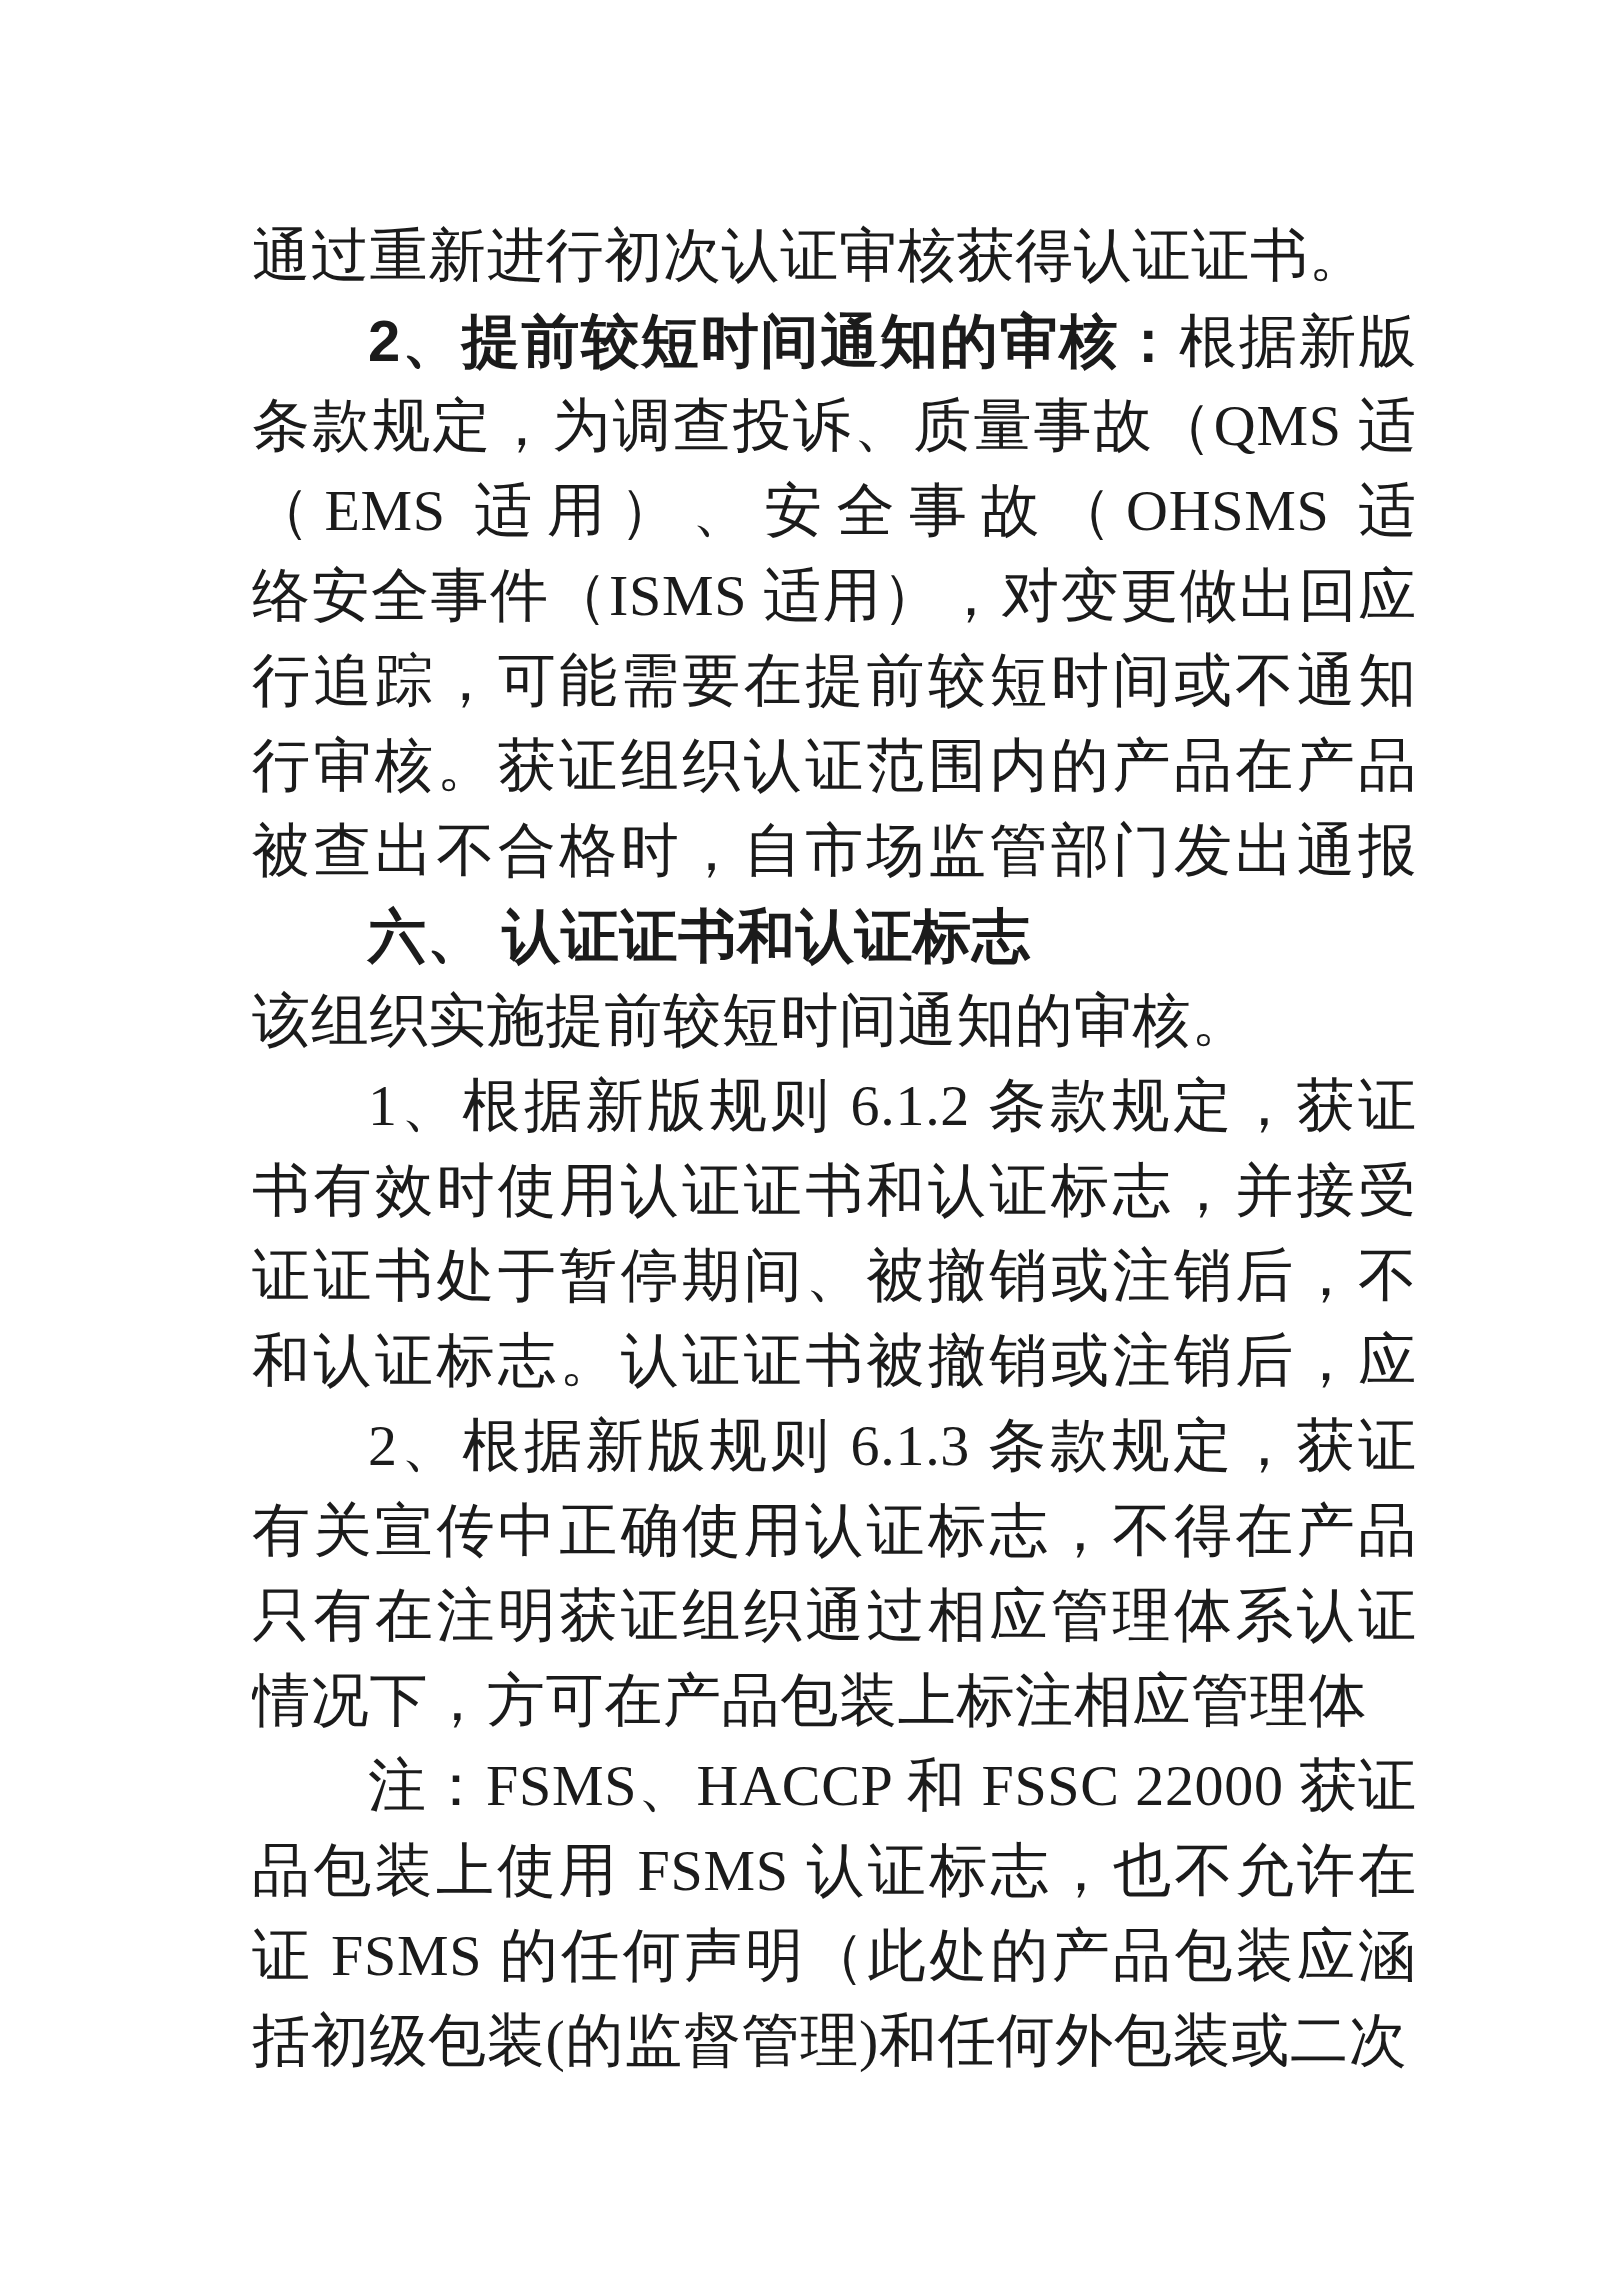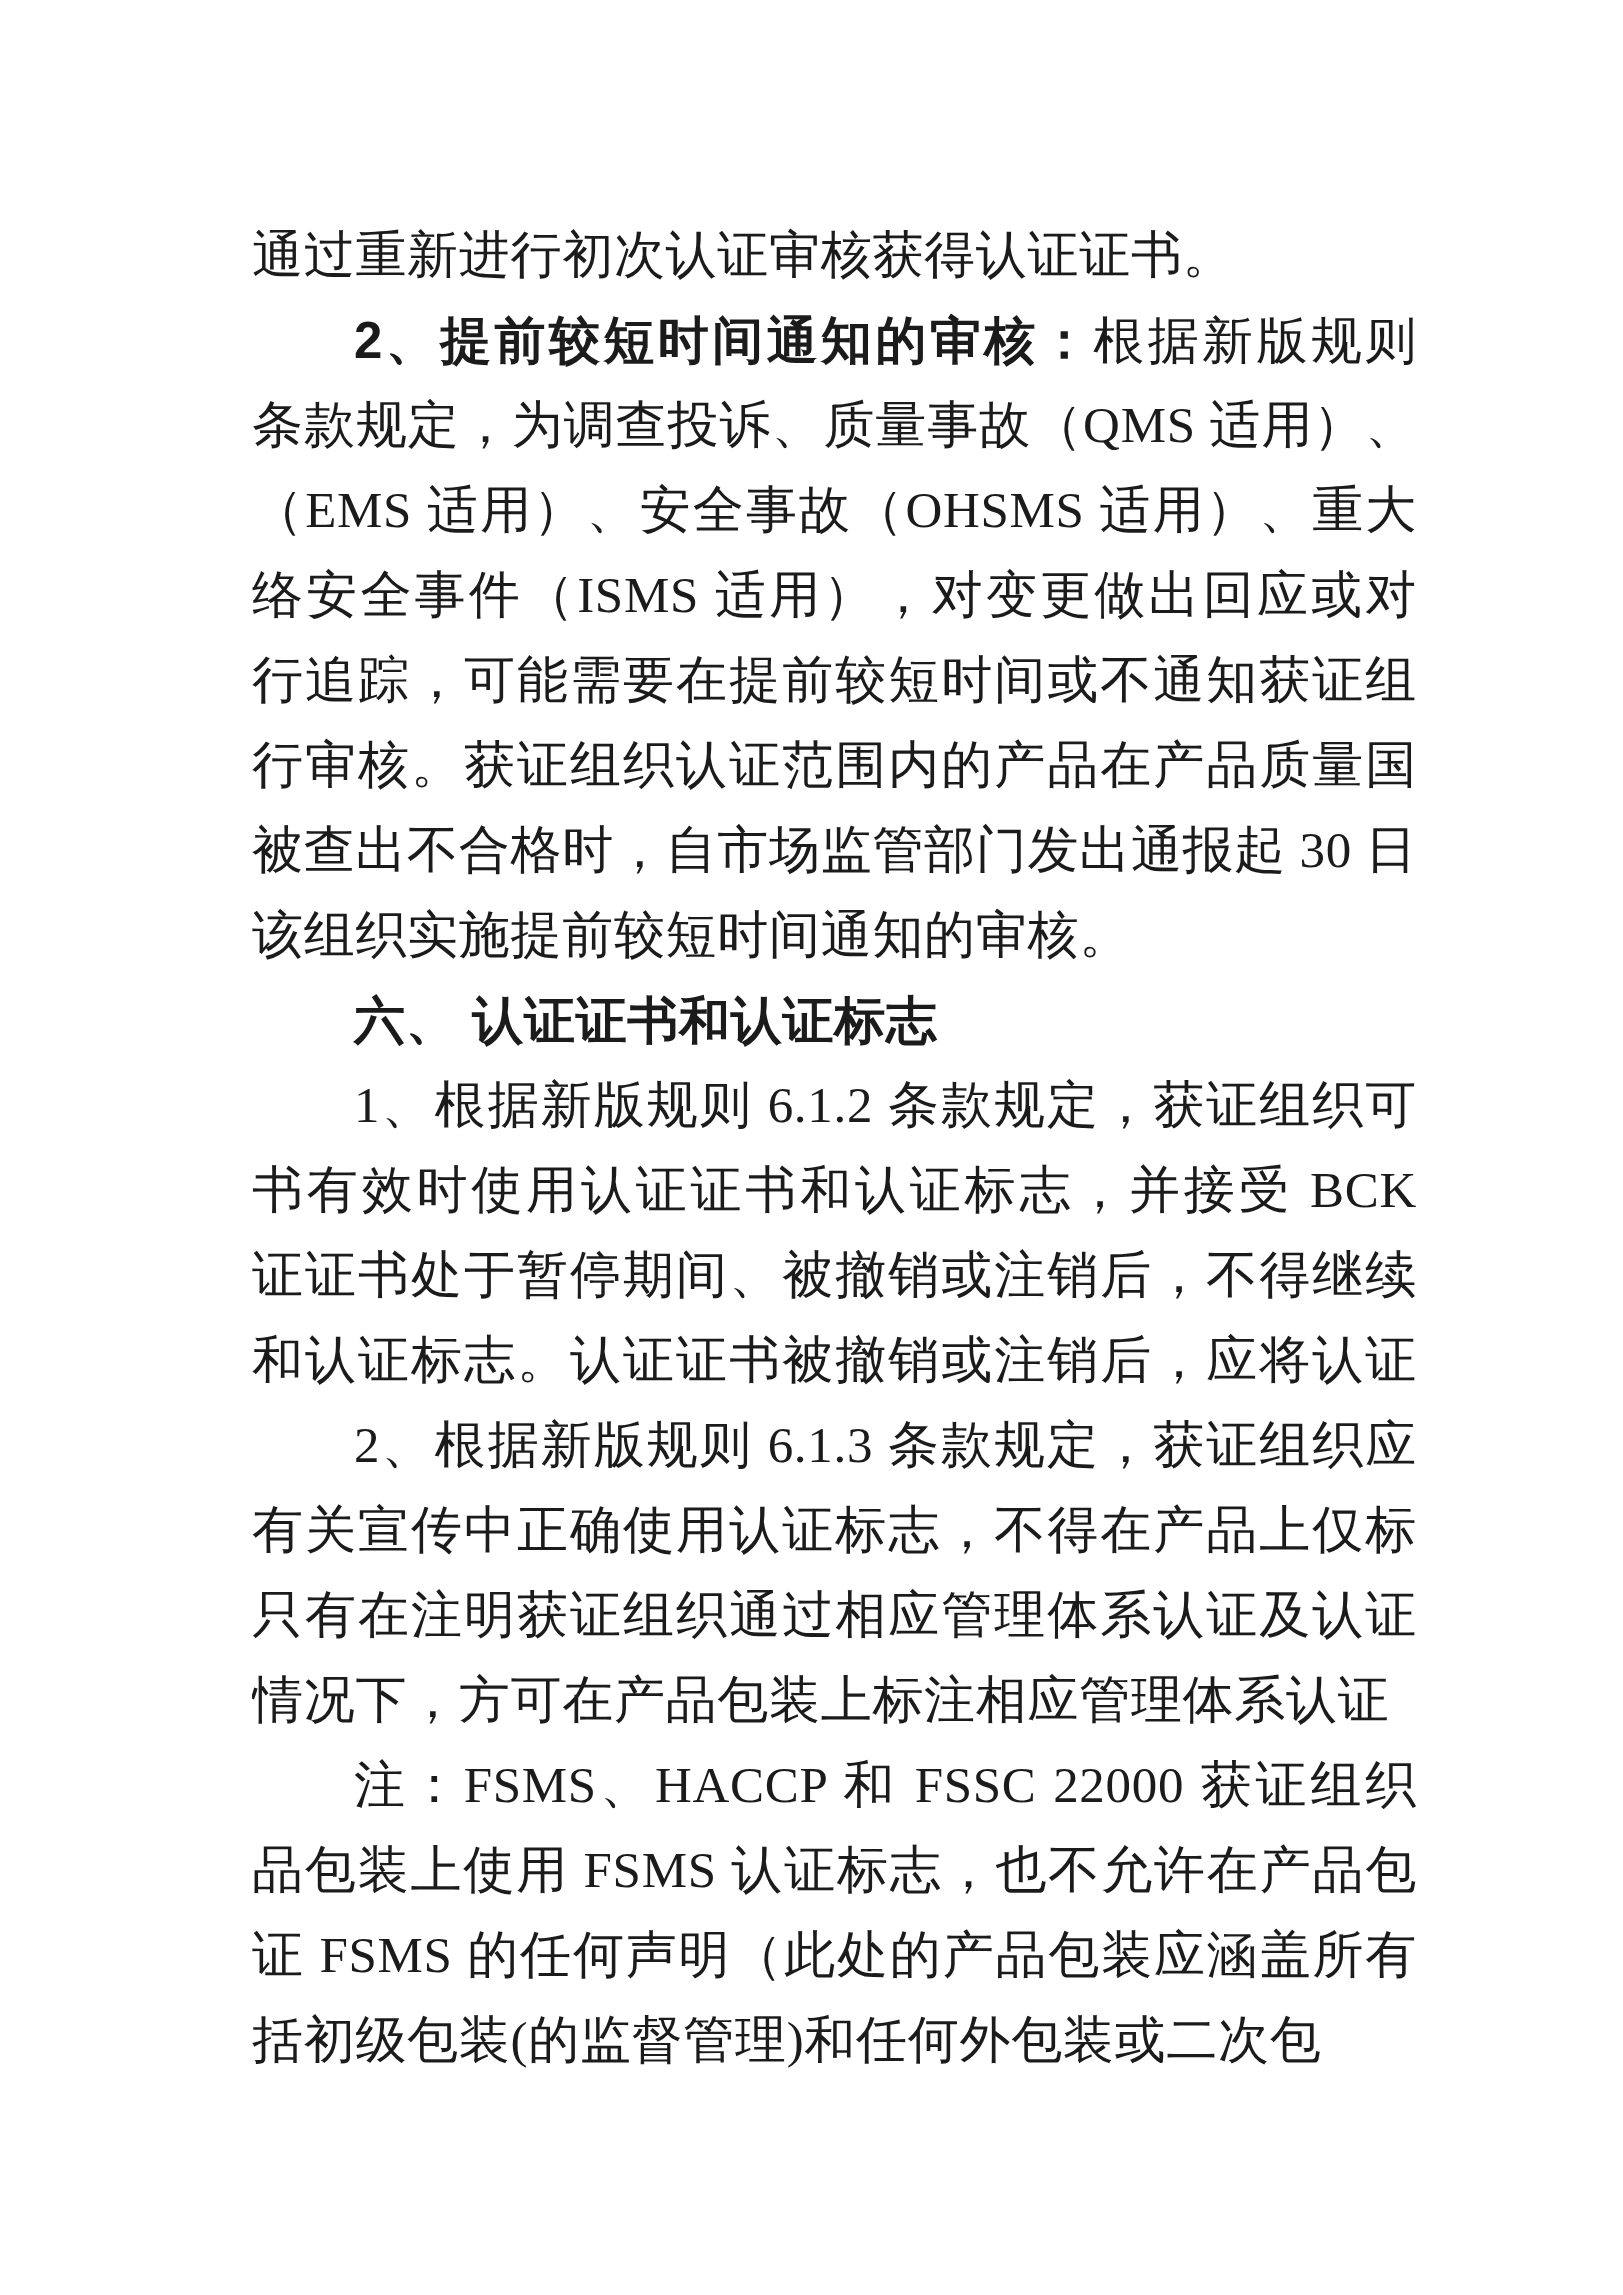--- a/index.html
+++ b/index.html
@@ -16,21 +16,21 @@
     font-family: "Liberation Serif", "DejaVu Serif", serif;
     color: #1b1b1b;
   }
   .content {
     position: absolute;
     left: 252px;
     top: 213px;
     width: 1165px;
   }
   .line {
-    font-size: 51px;
+    font-size: 58px;
     line-height: 85px;
     height: 85px;
     overflow: hidden;
     letter-spacing: 0.7px;
     white-space: normal;
   }
   
   .j {
     text-align: justify;
     text-align-last: justify;
@@ -65,23 +65,23 @@
     <div class="line j"><span>（EMS 适用）、安全事故（OHSMS 适用）、重大及以上级别的网</span></div>
 
     <div class="line j"><span>络安全事件（ISMS 适用），对变更做出回应或对被暂停的客户进</span></div>
 
     <div class="line j"><span>行追踪，可能需要在提前较短时间或不通知获证组织的情况下进</span></div>
 
     <div class="line j"><span>行审核。获证组织认证范围内的产品在产品质量国家监督抽查中</span></div>
 
     <div class="line j"><span>被查出不合格时，自市场监管部门发出通报起 30 日内，BCK 对</span></div>
 
+    <div class="line l ind"><span class="b">六、 认证证书和认证标志</span></div>
+
     <div class="line l"><span>该组织实施提前较短时间通知的审核。</span></div>
-
-    <div class="line l ind"><span class="b">六、 认证证书和认证标志</span></div>
 
     <div class="line j ind"><span>1、根据新版规则 6.1.2 条款规定，获证组织可以在认证证</span></div>
 
     <div class="line j"><span>书有效时使用认证证书和认证标志，并接受 BCK 的监督管理。认</span></div>
 
     <div class="line j"><span>证证书处于暂停期间、被撤销或注销后，不得继续使用认证证书</span></div>
 
     <div class="line j"><span>和认证标志。认证证书被撤销或注销后，应将认证证书返回至 BCK。</span></div>
 
     <div class="line j ind"><span>2、根据新版规则 6.1.3 条款规定，获证组织应当在广告等</span></div>

